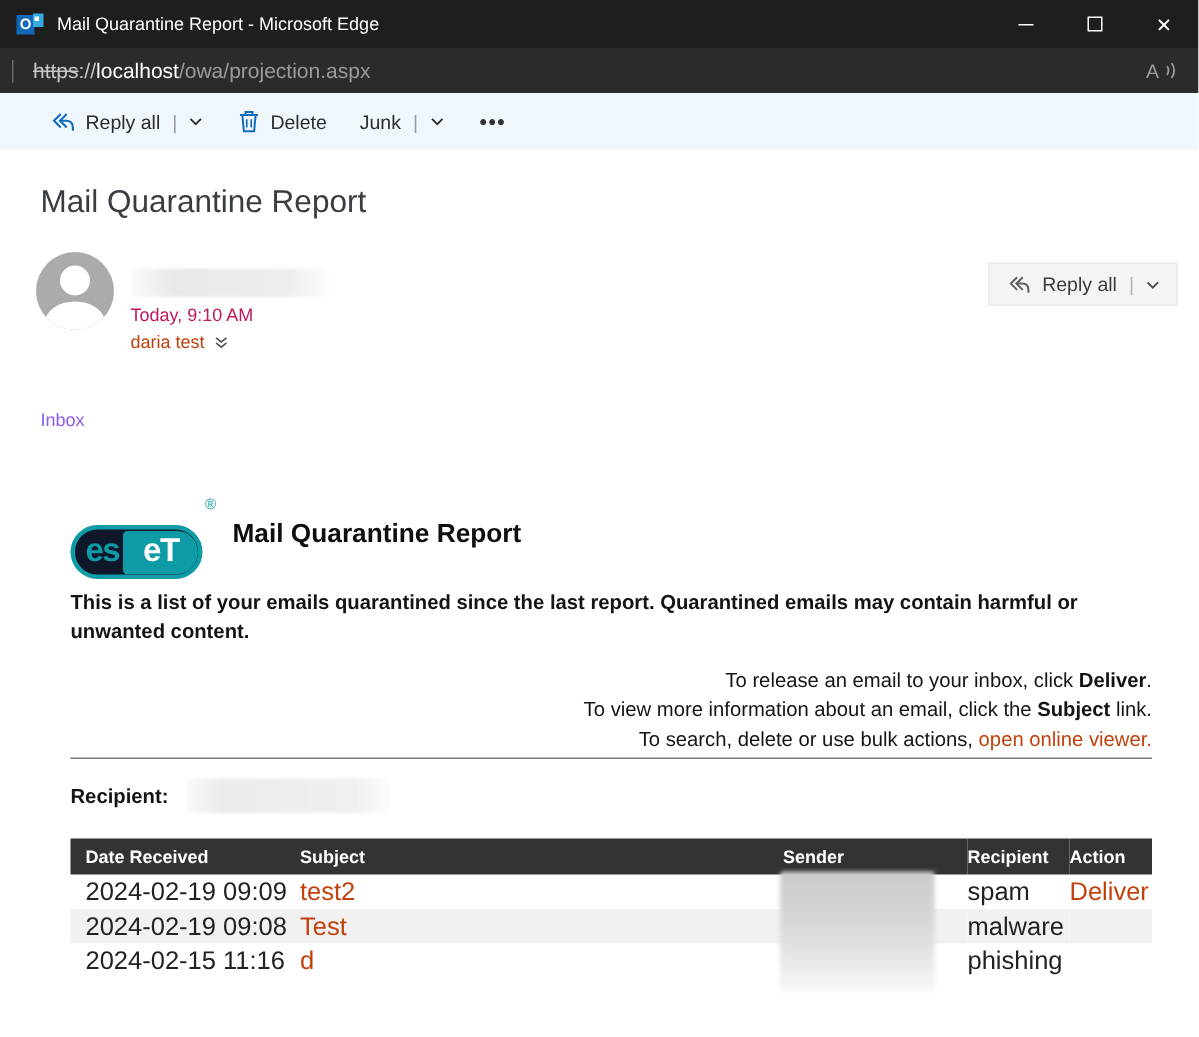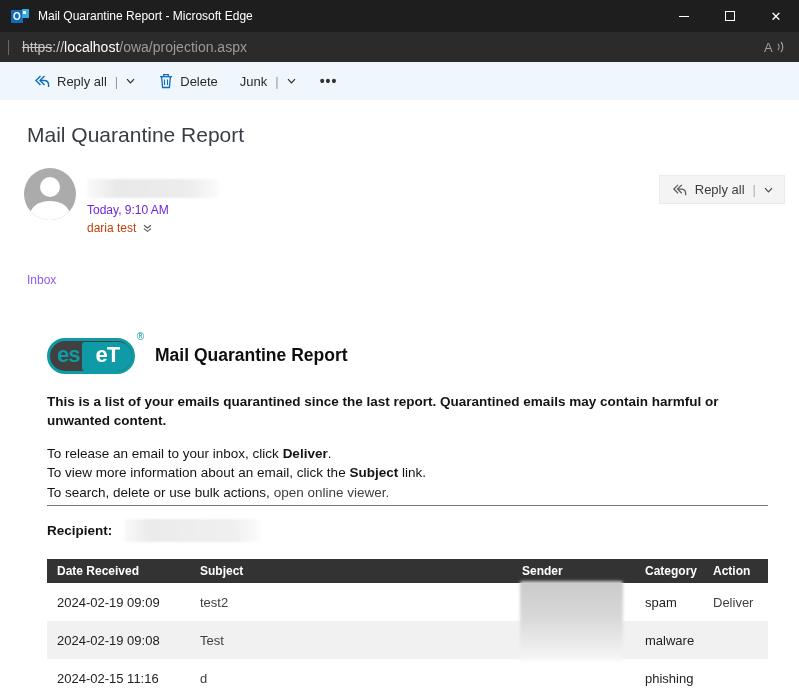--- a/index.html
+++ b/index.html
@@ -47,61 +47,61 @@
   .page-title { margin:0; padding:23px 0 0 27px; font-size:21px; font-weight:400; color:#383d43; }
 
   .msg-header { position:relative; margin-top:21px; height:72px; }
   .avatar { position:absolute; left:24px; top:0; width:52px; height:52px; border-radius:50%;
     background:#ababab; overflow:hidden; }
   .avatar .head { position:absolute; left:16px; top:9px; width:20px; height:20px; border-radius:50%; background:#fff; }
   .avatar .shoulders { position:absolute; left:6px; top:33px; width:40px; height:28px; border-radius:50%; background:#fff; }
   .name-blur { position:absolute; left:87px; top:11px; width:132px; height:19px; border-radius:2px;
     background:linear-gradient(90deg, rgba(236,236,236,.25), #e9e9e9 22%, #ededed 78%, rgba(240,240,240,.2));
     filter:blur(1px); }
-  .msg-time { position:absolute; left:87px; top:35px; font-size:12px; color:#6d28d9; }
+  .msg-time { position:absolute; left:87px; top:35px; font-size:12px; color:#be185d; }
   .msg-to { position:absolute; left:87px; top:53px; font-size:12px; color:#c2410c; display:flex; align-items:center; gap:7px; }
   .reply-all-btn { position:absolute; right:14px; top:7px; height:29px; display:flex; align-items:center; gap:8px;
     padding:0 11px; background:#f4f4f4; border:1px solid #ebebeb; font-size:13px; color:#3c3c3c; }
   .reply-all-btn .divider { color:#b0b0b0; }
 
   .folder-label { margin:33px 0 0 27px; font-size:12px; color:#8b5cf6; }
 
   
   .email-body { margin:49px 31px 0 47px; position:relative; font-size:13.5px; color:#141414; }
   .logo-row { display:flex; align-items:center; gap:16px; height:38px; }
   .eset-logo { position:relative; width:92px; height:38px; flex:0 0 auto; }
-  .eset-pill { width:88px; height:36px; margin-top:2px; border:3px solid #0e9ba5; border-radius:18px;
-    background:#404040; display:flex; align-items:center; overflow:hidden; }
+  .eset-pill { width:88px; height:36px; margin-top:14px; border:3px solid #0e9ba5; border-radius:18px;
+    background:#0f172a; display:flex; align-items:center; overflow:hidden; }
   .eset-es { color:#0e9ba5; font-weight:bold; font-size:22px; letter-spacing:-1px;
     display:flex; align-items:center; padding:0 3px 3px 7px; }
   .eset-et { flex:1; background:#0e9ba5; color:#fff; font-weight:bold; font-size:22px; letter-spacing:-1px;
     display:flex; align-items:center; justify-content:center; border-radius:3px 14px 14px 3px; padding-bottom:3px; }
   .eset-reg { position:absolute; right:-5px; top:-5px; color:#0e9ba5; font-size:10px; }
   .email-heading { margin:0; font-size:17.5px; font-weight:bold; color:#0e0e0e; }
 
   .intro { font-weight:bold; margin-top:18px; line-height:19px; max-width:705px; }
-  .instructions { margin-top:7px; line-height:19.5px; }
+  .instructions { margin-top:7px; line-height:19.5px;text-align:right; }
   .instr-line b { font-weight:bold; }
-  a.link { color:#404040; text-decoration:none; cursor:pointer; }
+  a.link { color:#c2410c; text-decoration:none; cursor:pointer; }
 
   .rule { margin:3px 0 0 0; border:none; border-top:1px solid #757575; }
   .recipient-row { margin-top:13px; display:flex; align-items:center; height:23px; }
   .recipient-label { font-weight:bold; }
   .recipient-blur { margin-left:12px; width:137px; height:23px; border-radius:2px;
     background:linear-gradient(90deg, rgba(240,240,240,.35), #ebebeb 18%, #f0f0f0 82%, rgba(246,246,246,.25));
     filter:blur(1px); }
 
   .table-wrap { position:relative; margin-top:17px; }
   table { width:721px; border-collapse:collapse; table-layout:fixed; }
   col.c-date { width:153px; } col.c-subject { width:322px; } col.c-sender { width:123px; }
   col.c-category { width:68px; } col.c-action { width:55px; }
   thead th { background:#333333; color:#fff; font-size:12px; font-weight:bold; text-align:left;
     height:24px; padding:0; }
   thead th:first-child, tbody td:first-child { padding-left:10px; }
-  tbody td { height:38px; font-size:13px; padding:0; color:#222; }
+  tbody td { height:23px; font-size:17px; padding:0; color:#222; }
   tbody tr.striped { background:#f1f1f1; }
   .sender-blur { position:absolute; left:473px; top:22px; width:103px; height:80px; border-radius:2px;
     background:linear-gradient(180deg, #cacaca, #d8d8d8 45%, #eaeaea 78%, #f8f8f8);
     filter:blur(1.5px); }
 </style>
 </head>
 <body>
 
 <div class="titlebar">
   <span class="app-icon">
@@ -243,21 +243,21 @@
             <col class="c-subject">
             <col class="c-sender">
             <col class="c-category">
             <col class="c-action">
         </colgroup>
         <thead>
           <tr>
             <th>Date Received</th>
             <th>Subject</th>
             <th>Sender</th>
-            <th>Category</th>
+            <th>Recipient</th>
             <th>Action</th>
           </tr>
         </thead>
         <tbody>
           <tr>
             <td>2024-02-19 09:09</td>
             <td><a class="link">test2</a></td>
             <td></td>
             <td>spam</td>
             <td><a class="link">Deliver</a></td>

